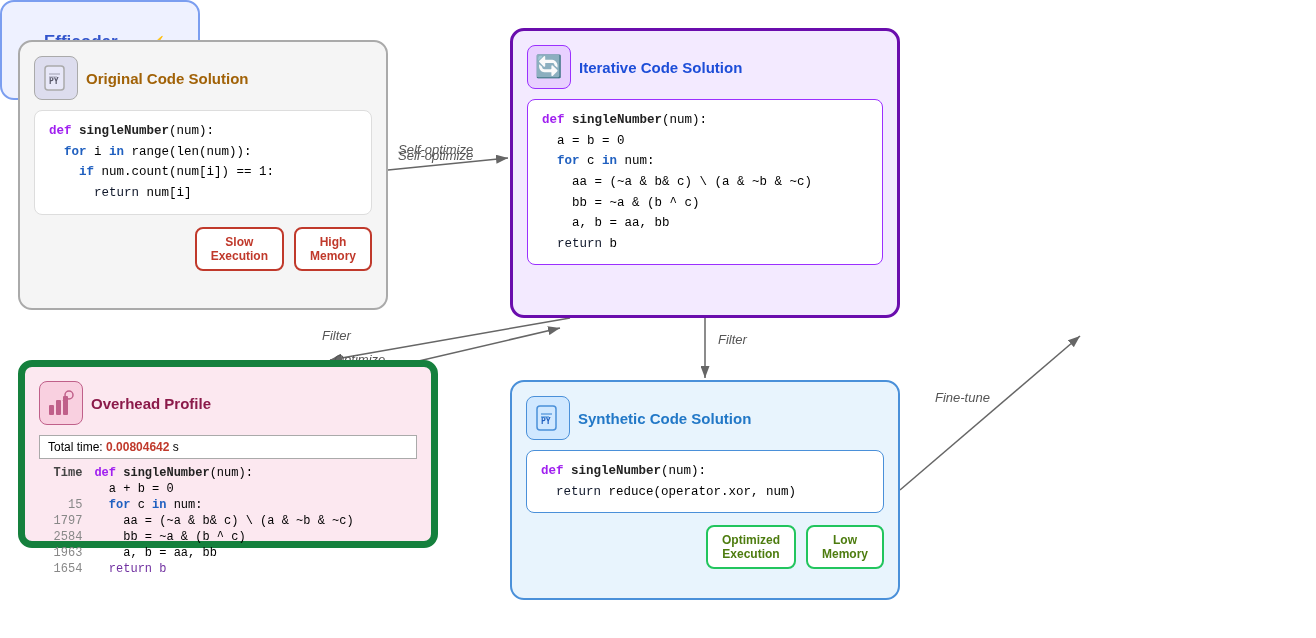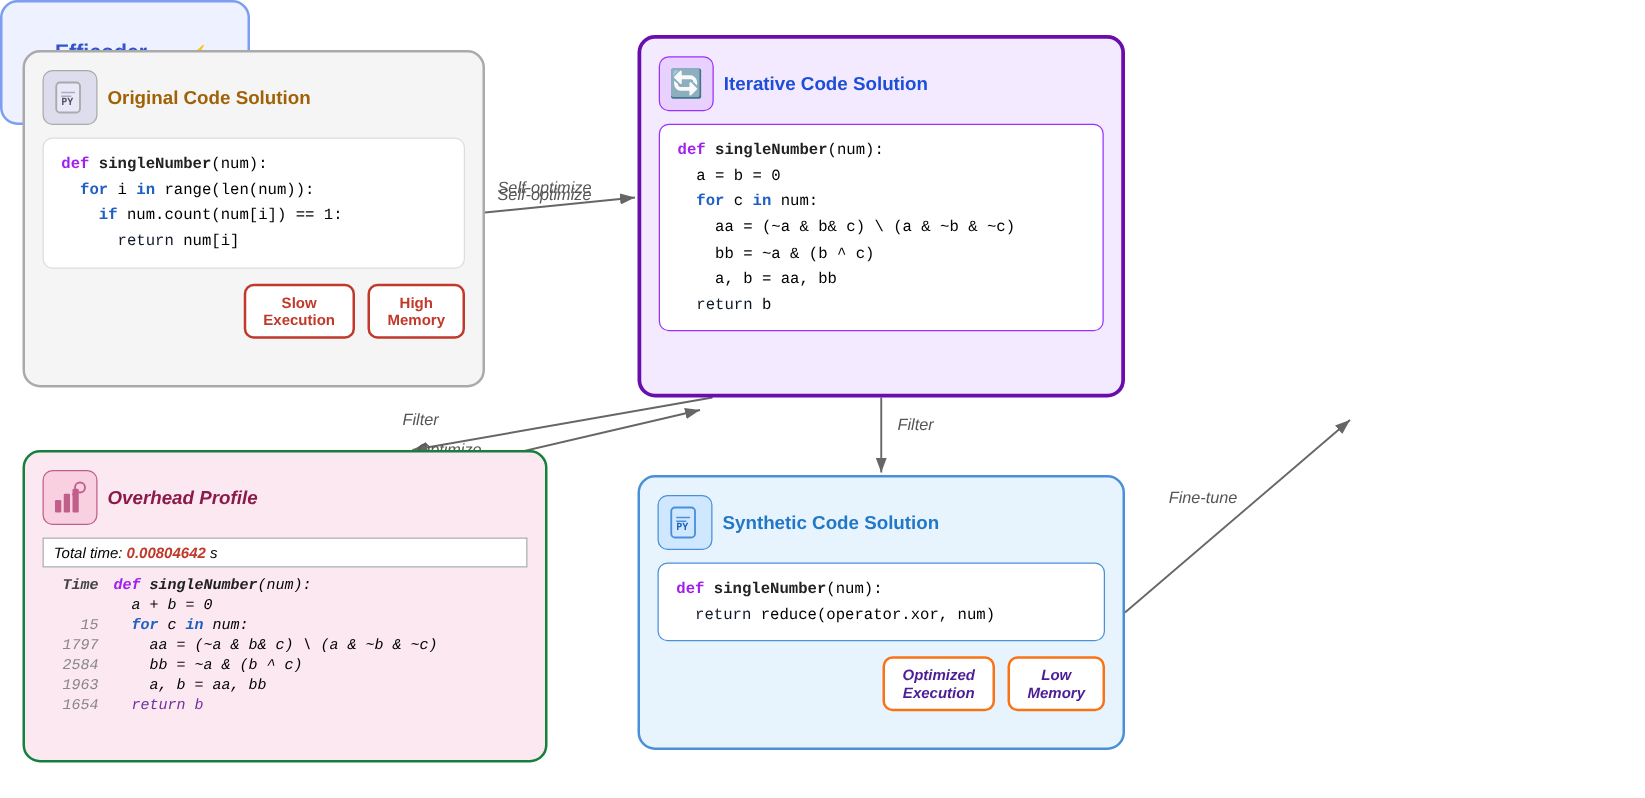--- a/index.html
+++ b/index.html
@@ -25,26 +25,25 @@
       height: 270px;
     }
     .box-iterative {
       border: 3px solid #6a0dad;
       background: #f3eaff;
       left: 510px; top: 28px;
       width: 390px;
       height: 290px;
     }
     .box-overhead {
-      border: 2px solid #15803d;
+      border: 7px solid #15803d;
       background: #fce8f0;
       left: 18px; top: 360px;
       width: 420px;
-      height: 250px;
-      font-style: italic;
+      height: 188px;
     }
     .box-synthetic {
       border: 2px solid #4a90d9;
       background: #e8f4fd;
       left: 510px; top: 380px;
       width: 390px;
       height: 220px;
     }
     .box-efficoder {
       border: 2px solid #7b9ef0;
@@ -108,21 +107,21 @@
       justify-content: flex-end;
     }
     .badge {
       border-radius: 8px;
       padding: 6px 14px;
       font-size: 12px;
       font-weight: 700;
       text-align: center;
     }
     .badge-red { background: #fff; border: 2px solid #c0392b; color: #c0392b; }
-    .badge-green { background: #fff; border: 2px solid #f97316; color: #4c1d95; font-style: italic; }
+    .badge-green { background: #fff; border: 2px solid #22c55e; color: #4d7c0f; }
     
     .overhead-total {
       font-size: 12px;
       border: 1px solid #aaa;
       border-radius: 0;
       padding: 4px 8px;
       margin-bottom: 6px;
       background: #fff;
     }
     .overhead-total span { color: #c0392b; font-weight: 600; }

